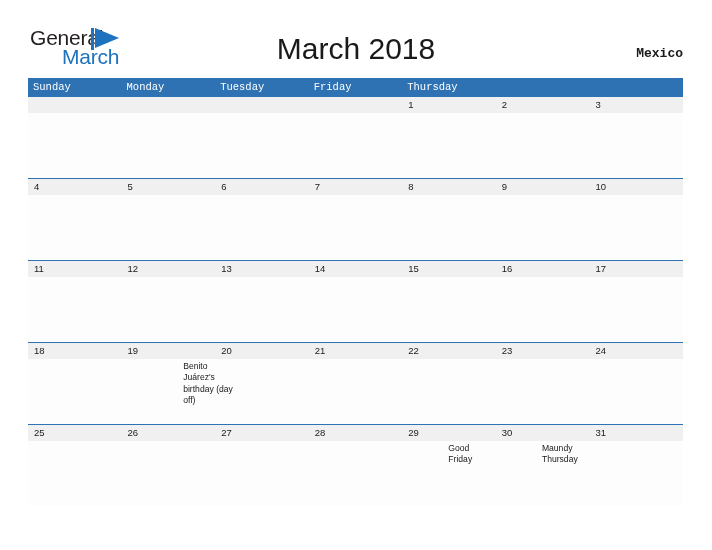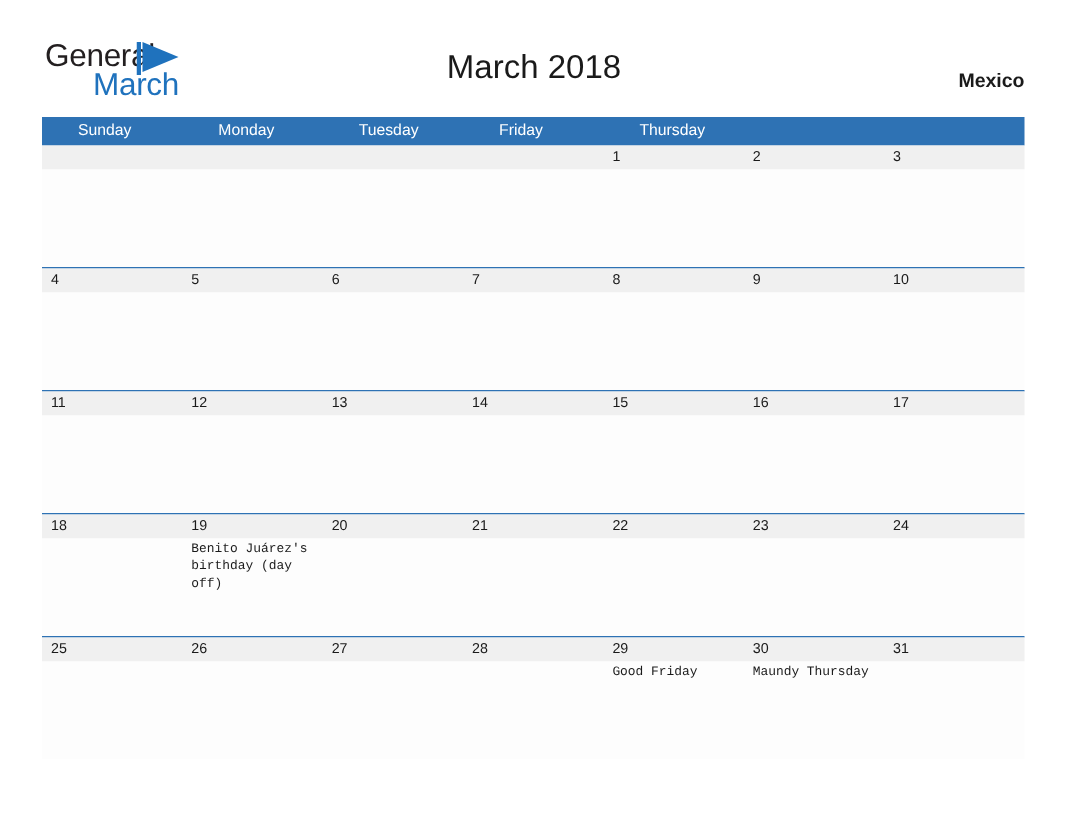--- a/index.html
+++ b/index.html
@@ -64,58 +64,58 @@
     width: 30px;
     height: 22px;
   }
 
   .cal-title {
     position: absolute;
     left: 0;
     top: 32px;
     width: 712px;
     text-align: center;
-    font-size: 22px;
+    font-size: 30px;
     color: #1a1a1a;
     font-weight: normal;
     font-family: "Liberation Sans", sans-serif;
   }
 
   .country {
     position: absolute;
     right: 29px;
     top: 46px;
     font-size: 13px;
     color: #1a1a1a;
     font-weight: bold;
-    font-family: Liberation Sans, sans-serif;
+    font-family: Liberation Mono, monospace;
   }
 
   
   .calendar {
     position: absolute;
     left: 28px;
     top: 78px;
     width: 655px;
   }
 
   .dow-row {
     display: flex;
     width: 100%;
     height: 19px;
     background: #2e72b4;
   }
   .dow-cell {
     width: 93.571px;
     box-sizing: border-box;
-    padding-left: 24px;
+    padding-left: 5px;
     color: #ffffff;
     font-size: 10.5px;
     line-height: 19px;
-    font-family: Liberation Sans, sans-serif;
+    font-family: Liberation Mono, monospace;
     white-space: nowrap;
     overflow: hidden;
   }
 
   .week {
     width: 100%;
     position: relative;
   }
   .week.ruled {
     border-top: 1px solid #2e72b4;
@@ -143,22 +143,23 @@
     height: 65px;
     background: #fdfdfd;
   }
   .evt-cell {
     width: 93.571px;
     box-sizing: border-box;
     padding: 2px 7px 0 6px;
     font-size: 8.6px;
     line-height: 11.4px;
     color: #1a1a1a;
-    font-family: Liberation Mono, monospace;
+    font-family: Liberation Sans, sans-serif;
     word-wrap: break-word;
+    margin-left: 40px;
   }
 </style>
 </head>
 <body>
 
 <div class="page">
 
   <div class="top-bar">
 
     <div class="logo">

